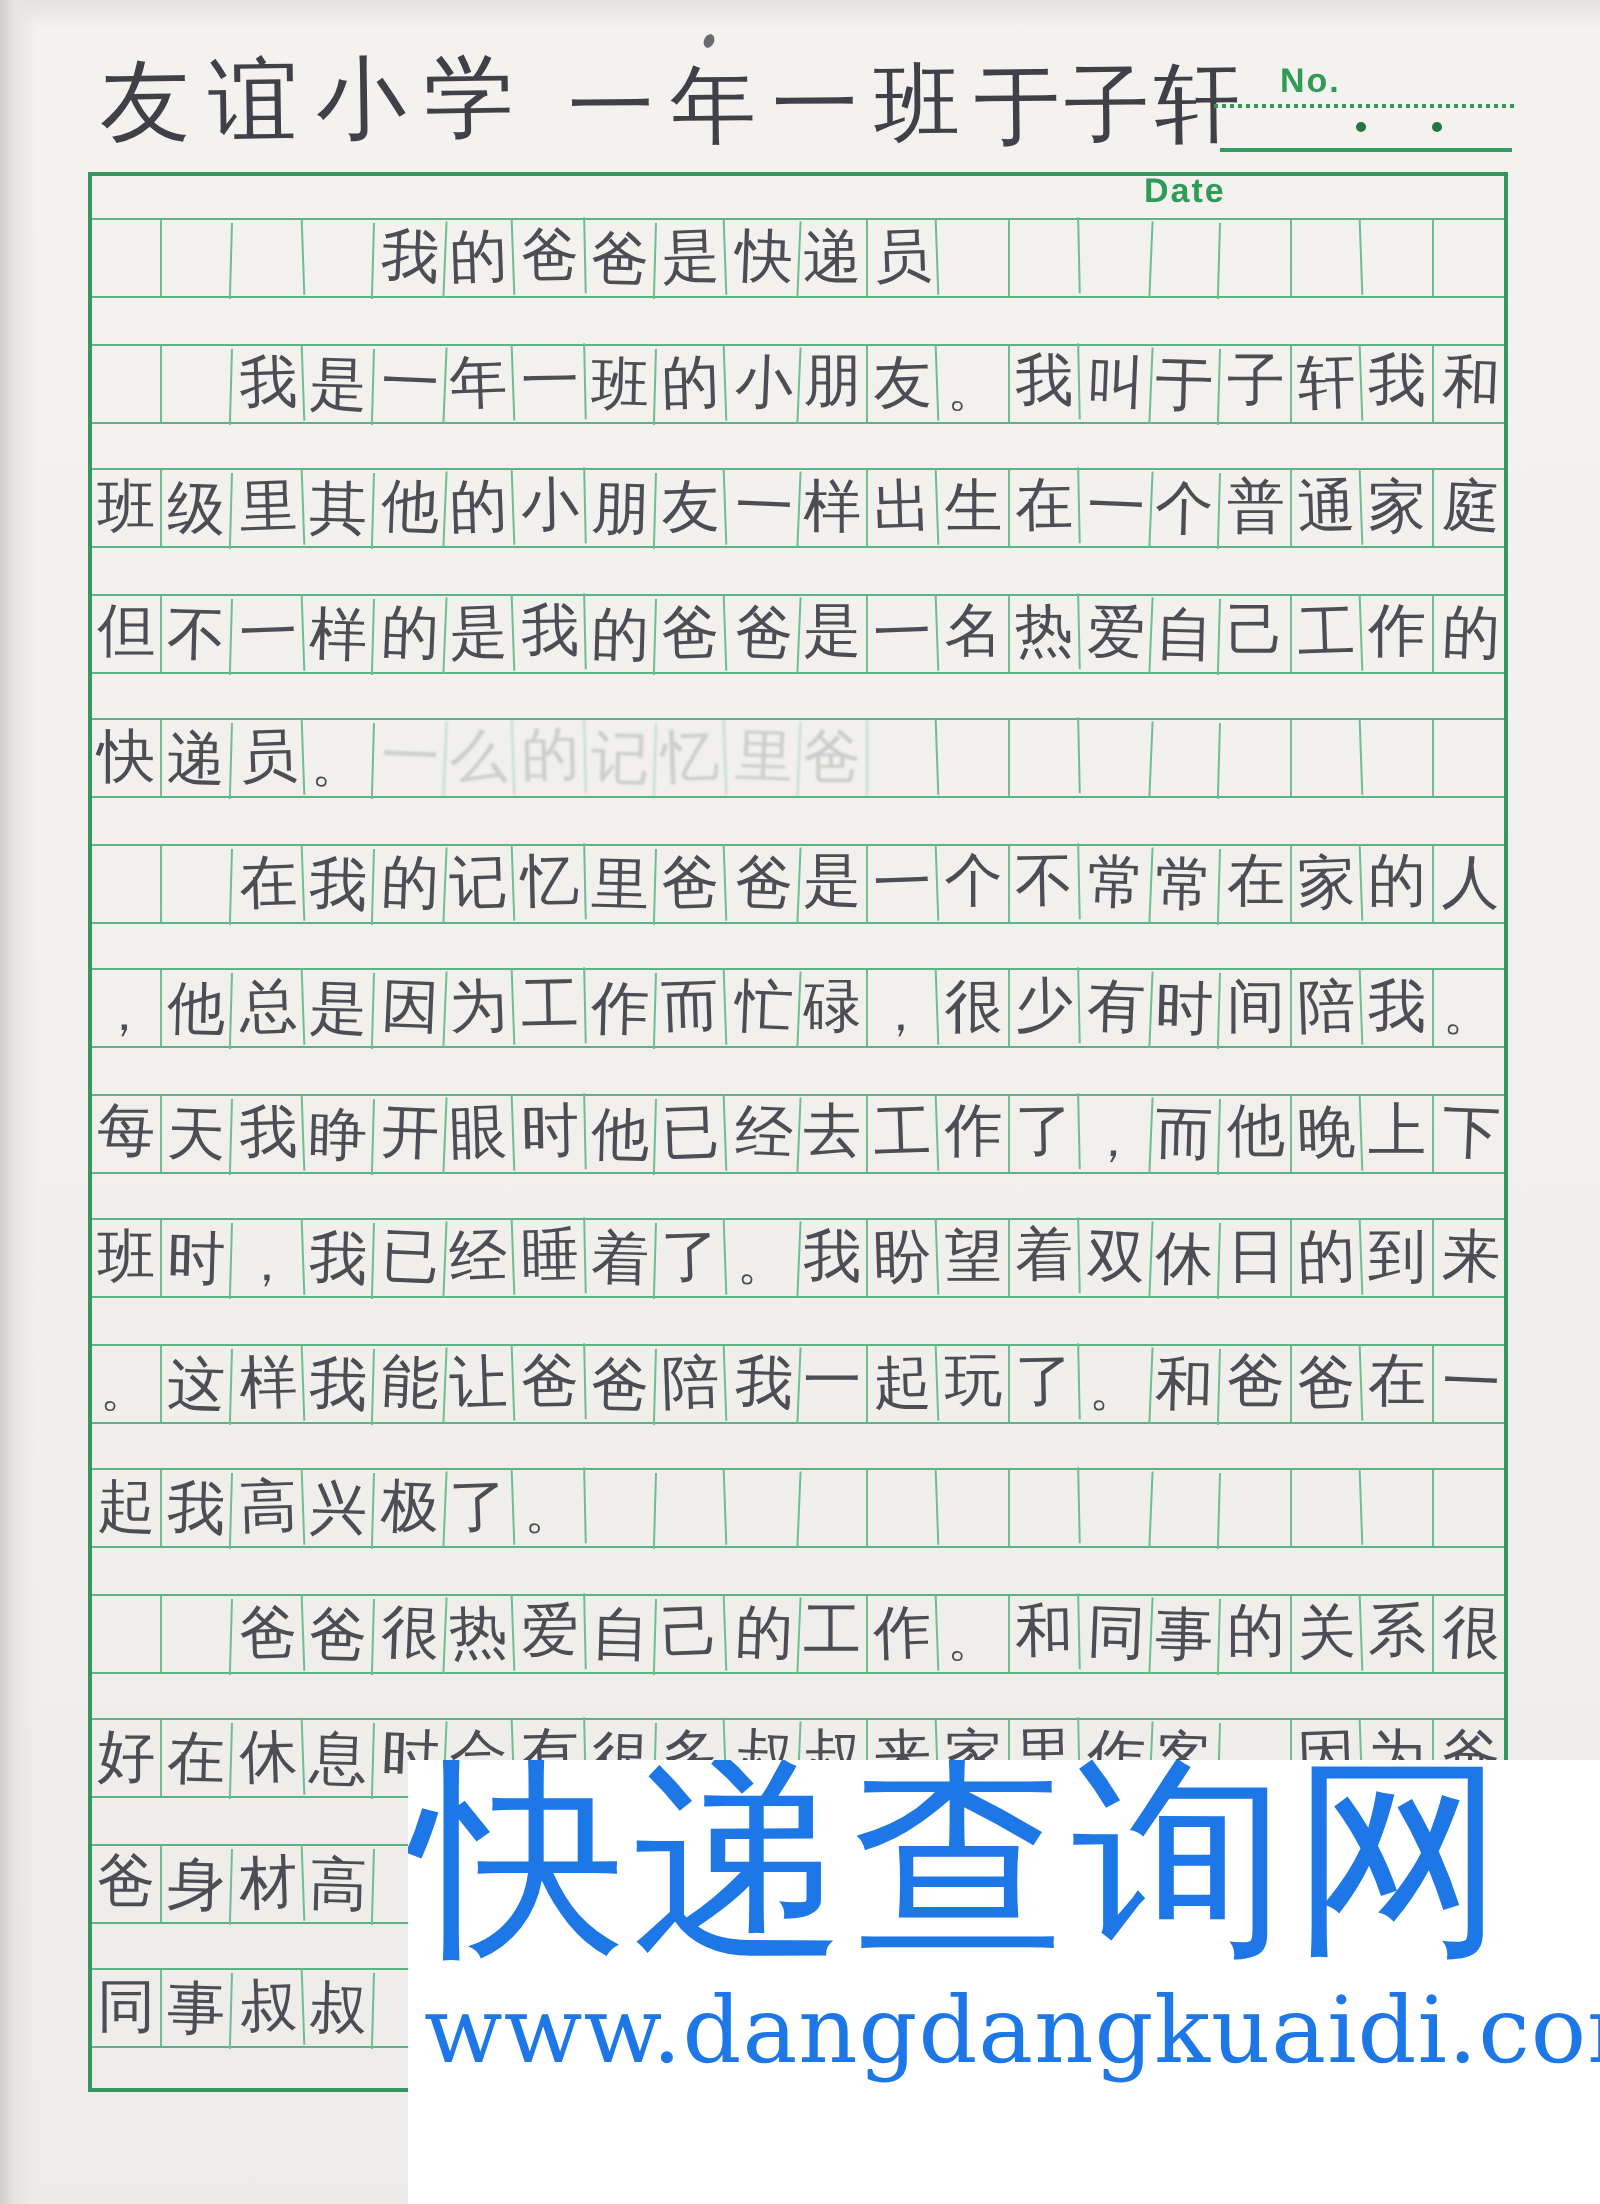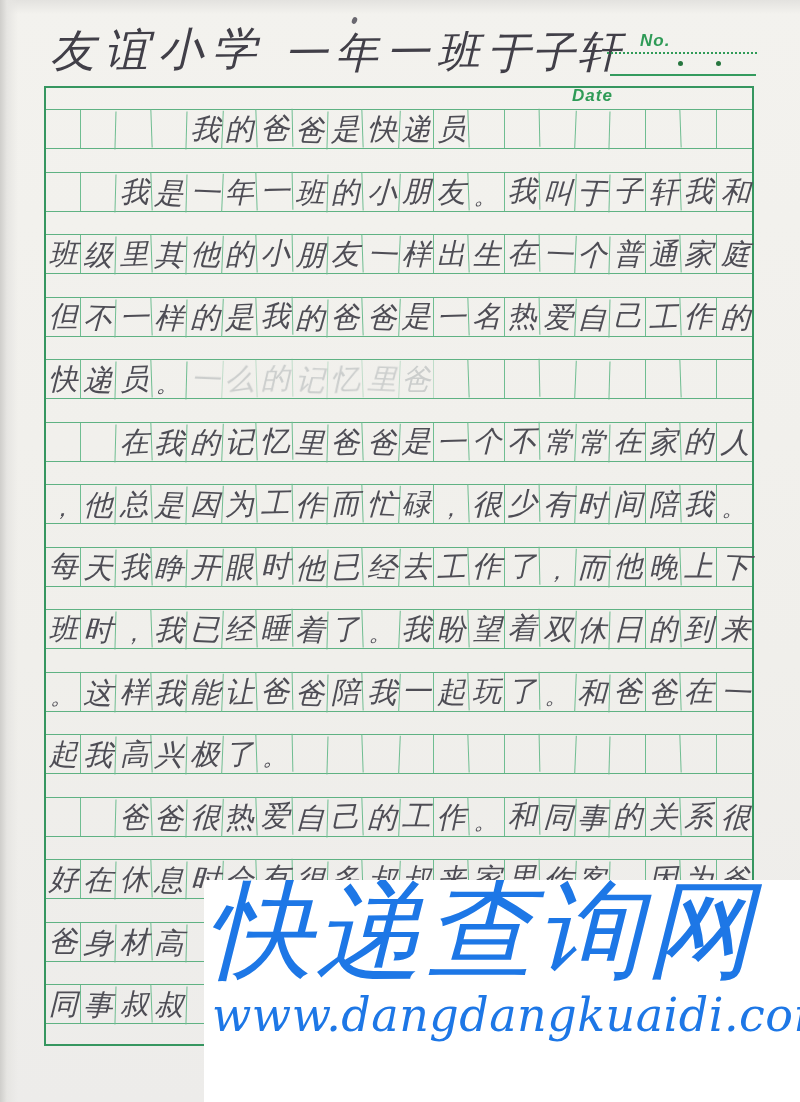--- a/index.html
+++ b/index.html
@@ -7,21 +7,20 @@
     width:800px;height:1102px;overflow:hidden;
     font-family:"Liberation Sans","DejaVu Sans",sans-serif;
     background:#f2f1ed;
   }
   .paper{
     position:relative;width:800px;height:1102px;
     background:
       linear-gradient(90deg,#cfcecb 0px,#e6e5e2 7px,rgba(242,241,237,0) 18px),
       linear-gradient(180deg,#e3e2df 0px,rgba(242,241,237,0) 14px),
       linear-gradient(180deg,#f3f2ee 0%,#f0efeb 60%,#edecea 100%);
-    font-style: italic;
   }
 
   
   .hand{
     position:absolute;color:#413f48;
     font-family:"Liberation Sans","DejaVu Sans",sans-serif;
     white-space:nowrap;
   }
   .hw-school{left:50px;top:20px;font-size:45px;letter-spacing:9px;transform:rotate(-0.8deg);}
   .hw-class{left:284px;top:24px;font-size:43px;letter-spacing:8px;transform:rotate(-0.5deg);}

